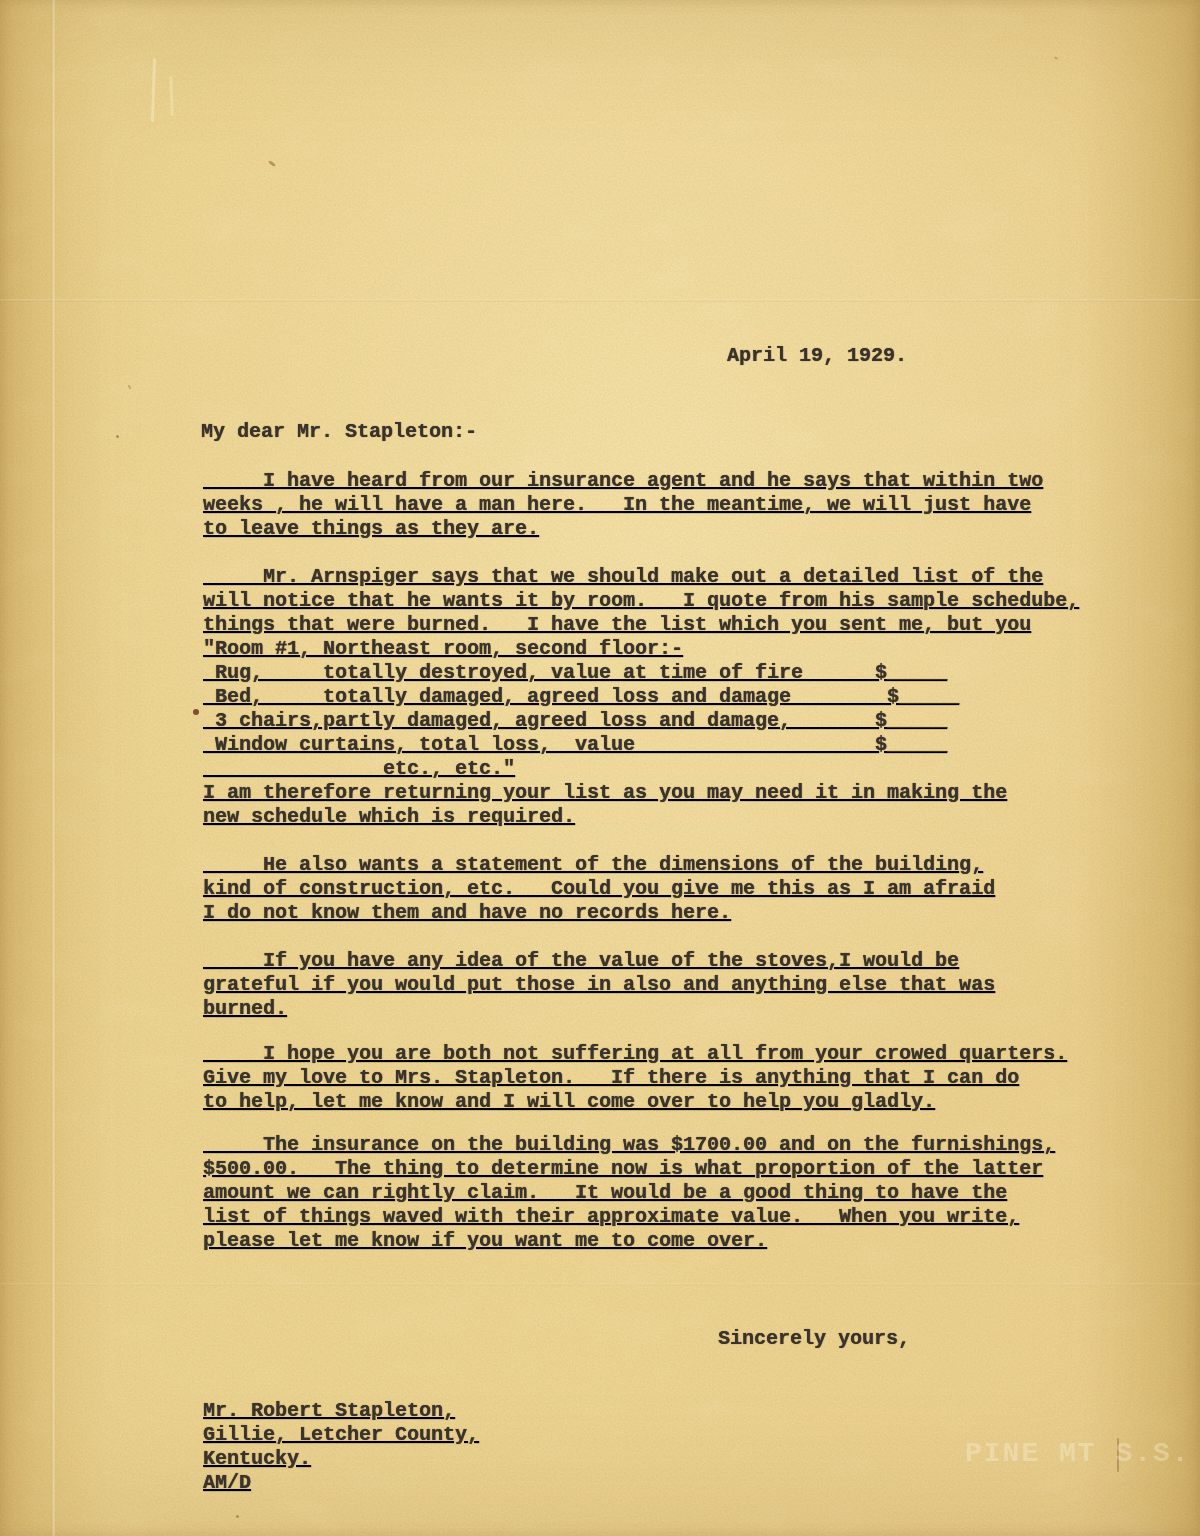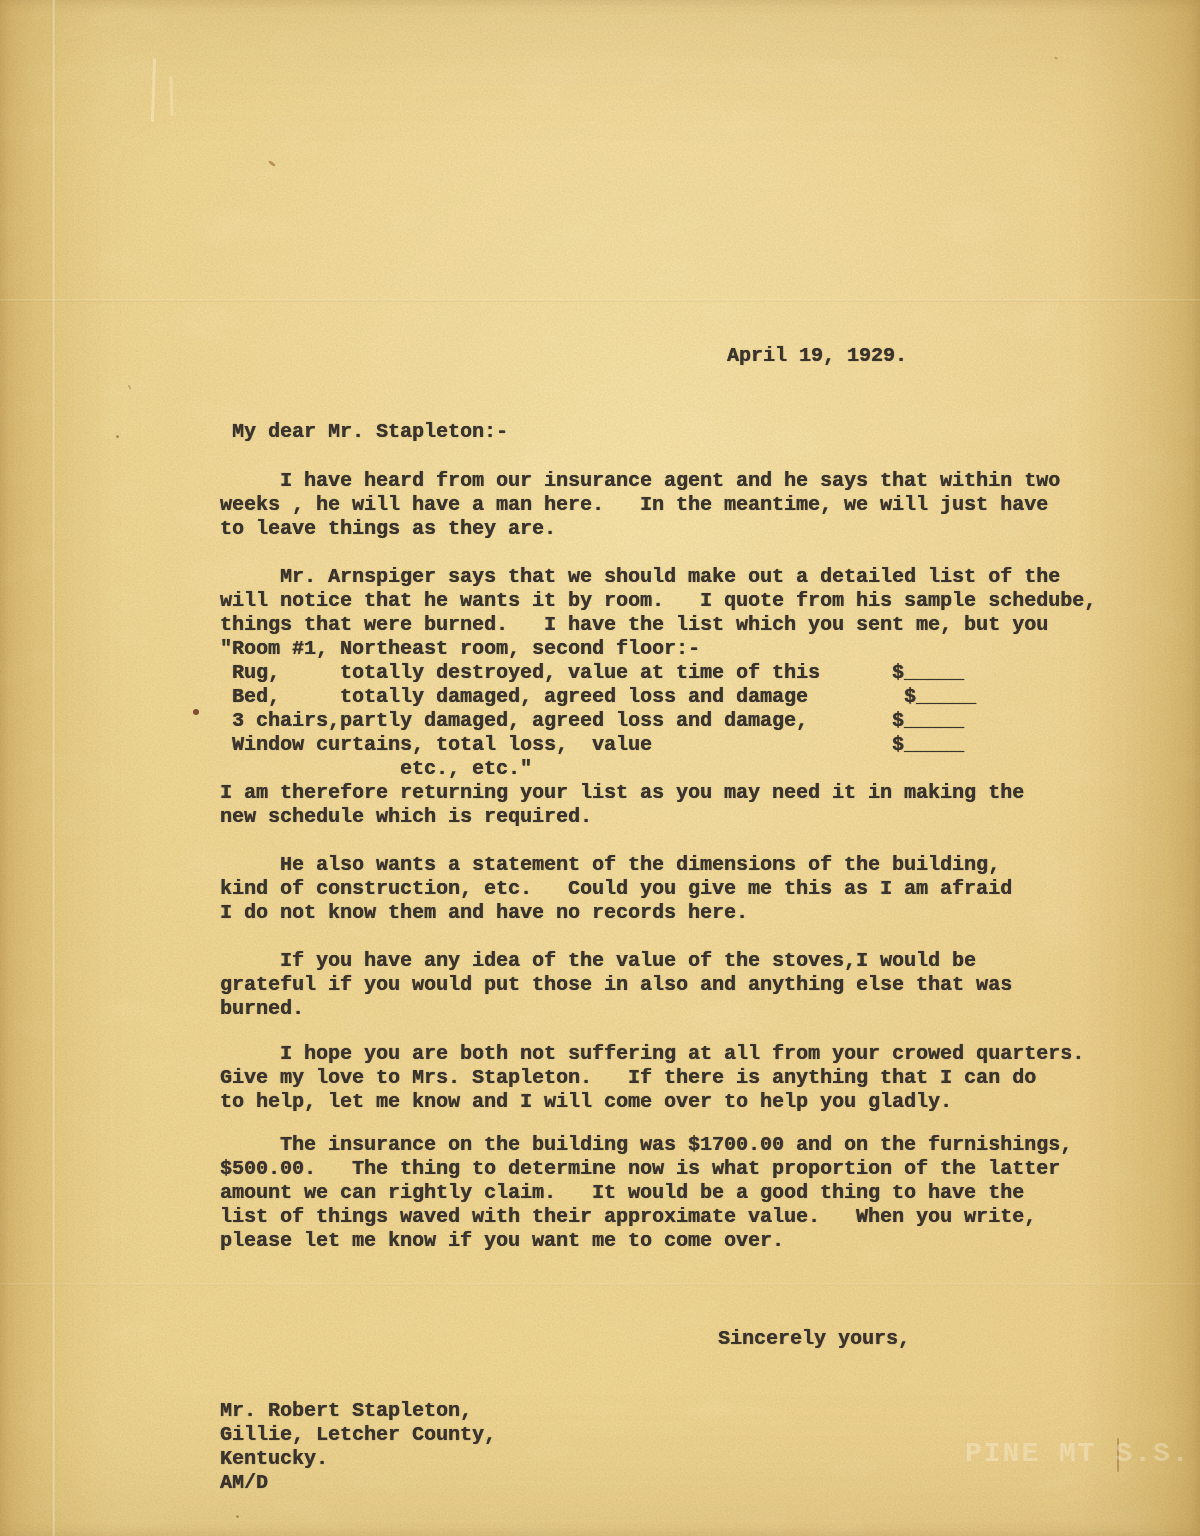--- a/index.html
+++ b/index.html
@@ -15,21 +15,21 @@
   }
   .tex{position:absolute;left:0;top:0;pointer-events:none;}
   .tex-grain{mix-blend-mode:multiply;opacity:.38;}
   .tex-light{mix-blend-mode:screen;opacity:.22;}
   .ln{
     position:relative;white-space:pre;
     font-size:20px;line-height:24px;font-weight:700;
     color:#3a332b;text-shadow:0 0 1px rgba(55,46,36,0.8), .4px .4px .6px rgba(55,46,36,.45);
   }
   .abs{position:absolute;}
-  .para{position:absolute;left:220px;}
+  .para{position:absolute;left:203px;text-decoration:underline;}
   .crease-v{position:absolute;left:51px;top:0;width:5px;height:1536px;
     background:linear-gradient(90deg,rgba(120,85,30,.10),rgba(255,246,210,.38) 55%,rgba(120,85,30,.07));}
   .crease-h{position:absolute;left:0;width:1200px;height:3px;
     background:linear-gradient(180deg,rgba(255,246,210,.22),rgba(120,85,30,.07));}
   .speck{position:absolute;border-radius:50%;}
   .watermark{
     position:absolute;left:948px;top:1438px;
     font-family:Liberation Mono, monospace;
     font-size:28px;font-weight:700;letter-spacing:2px;
     color:rgba(255,252,238,0.30);white-space:pre;margin-left:17px;
@@ -64,34 +64,34 @@
   <div class="speck" style="left:116px;top:435px;width:3px;height:3px;background:#6b5530;opacity:.55"></div>
   <div class="speck" style="left:1117px;top:1438px;width:2px;height:34px;background:#8a6434;opacity:.45;border-radius:2px"></div>
   <div class="speck" style="left:1054px;top:57px;width:4px;height:2px;background:#a87b3c;opacity:.5;transform:rotate(20deg)"></div>
   <div class="speck" style="left:236px;top:1515px;width:3px;height:3px;background:#7a5a2e;opacity:.5"></div>
   <div class="speck" style="left:152px;top:58px;width:3px;height:64px;background:rgba(255,250,220,.35);transform:rotate(2deg);border-radius:2px"></div>
   <div class="speck" style="left:170px;top:76px;width:3px;height:40px;background:rgba(255,250,220,.28);transform:rotate(-2deg);border-radius:2px"></div>
   <div class="speck" style="left:127px;top:386px;width:5px;height:2px;background:#8a6434;opacity:.4;transform:rotate(65deg)"></div>
 
   <div class="ln abs" style="left:727px;top:344px">April 19, 1929.</div>
 
-  <div class="ln abs" style="left:232px;top:420px">My dear Mr. Stapleton:-</div>
+  <div class="ln abs" style="left:201px;top:420px">My dear Mr. Stapleton:-</div>
 
   <div class="para" style="top:469px">
     <div class="ln">     I have heard from our insurance agent and he says that within two</div>
     <div class="ln">weeks , he will have a man here.   In the meantime, we will just have</div>
     <div class="ln">to leave things as they are.</div>
   </div>
 
   <div class="para" style="top:565px">
     <div class="ln">     Mr. Arnspiger says that we should make out a detailed list of the</div>
     <div class="ln">will notice that he wants it by room.   I quote from his sample schedube,</div>
     <div class="ln">things that were burned.   I have the list which you sent me, but you</div>
     <div class="ln">"Room #1, Northeast room, second floor:-</div>
-    <div class="ln"> Rug,     totally destroyed, value at time of this      $_____</div>
+    <div class="ln"> Rug,     totally destroyed, value at time of fire      $_____</div>
     <div class="ln"> Bed,     totally damaged, agreed loss and damage        $_____</div>
     <div class="ln"> 3 chairs,partly damaged, agreed loss and damage,       $_____</div>
     <div class="ln"> Window curtains, total loss,  value                    $_____</div>
     <div class="ln">               etc., etc."</div>
     <div class="ln">I am therefore returning your list as you may need it in making the</div>
     <div class="ln">new schedule which is required.</div>
   </div>
 
   <div class="para" style="top:853px">
     <div class="ln">     He also wants a statement of the dimensions of the building,</div>

